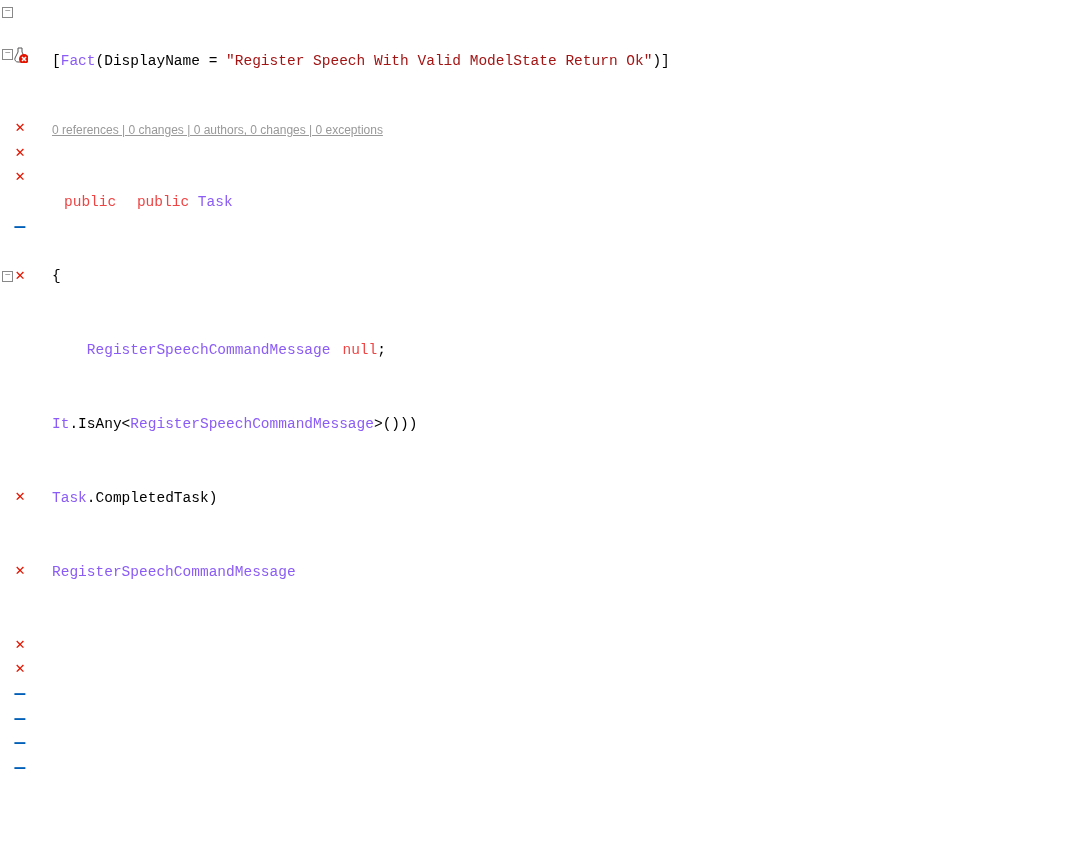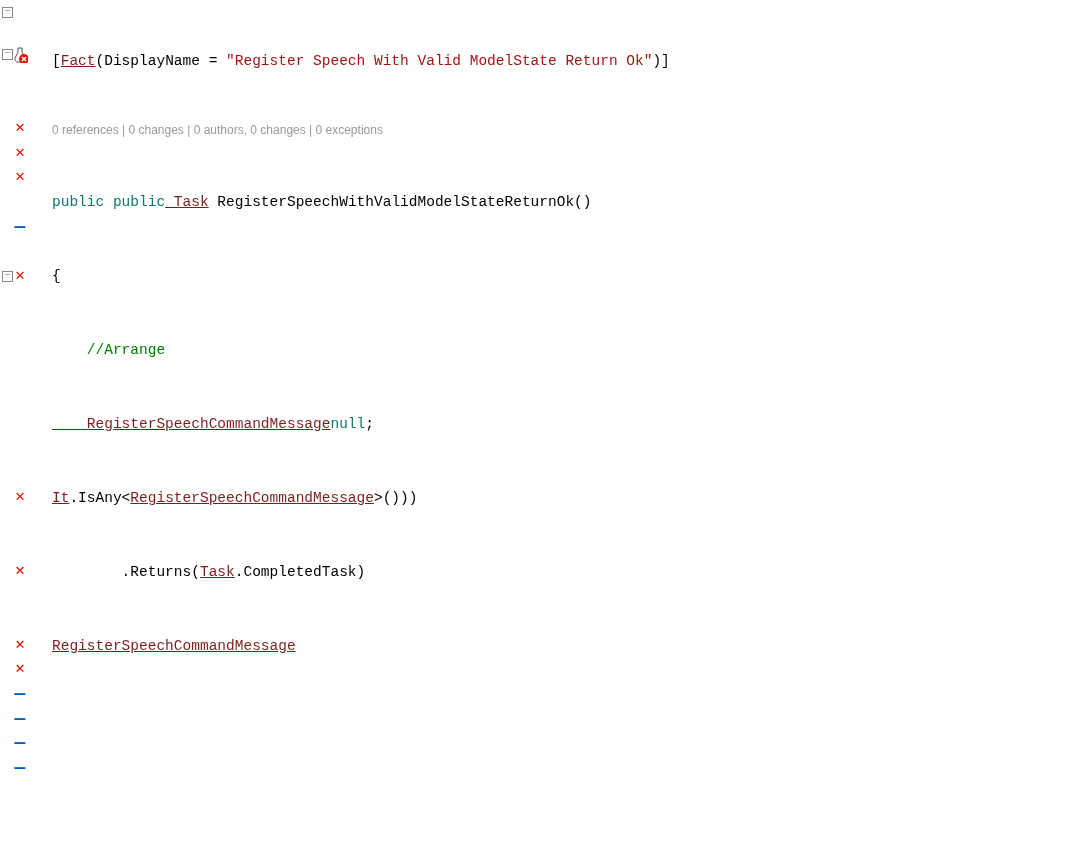--- a/index.html
+++ b/index.html
@@ -62,30 +62,31 @@
     padding: 0;
     flex: 1;
   }
   .codelens {
     font-family: "Segoe UI", Tahoma, sans-serif;
     font-size: 12px;
     color: #999;
     line-height: 1.3;
     padding-left: 12px;
     height: 18px;
+    text-decoration: underline;
   }
   .line {
     height: 24.6px;
     display: flex;
     align-items: center;
     padding-left: 12px;
   }
   .line span { white-space: pre; }
-  .kw { color: #0f766e; }
-  .type { color: #7f1d1d; text-decoration: underline; }
+  .kw { color: #ef4444; margin-left: 12px; }
+  .type { color: #8b5cf6; }
   .str { color: #a31515; }
   .comment { color: #008000; }
   .plain { color: #000; }
 </style>
 </head>
 <body>
 
 <div class="editor">
   <div class="gutter">
     <div class="gline">
@@ -157,26 +158,25 @@
       </div>
     <div class="gline">
         <span class="mark-dash">—</span>
       </div>
     <div class="gline"></div>
   </div>
 
   <div class="code">
     <div class="line"><span class="plain">[</span><span class="type">Fact</span><span class="plain">(DisplayName = </span><span class="str">"Register Speech With Valid ModelState Return Ok"</span><span class="plain">)]</span></div>
     <div class="codelens">0 references | 0 changes | 0 authors, 0 changes | 0 exceptions</div>
-    <div class="line"><span class="kw">public</span><span class="kw"> public</span><span class="type"> Task</span><span class="plain"> RegisterSpeechWithValidModelStateReturnOk()</span></div>
+    <div class="line"><span class="kw">public</span><span class="kw"> public</span><span class="type"> Task</span></div>
     <div class="line"><span class="plain">{</span></div>
-    <div class="line"><span class="comment">    //Arrange</span></div>
     <div class="line"><span class="type">    RegisterSpeechCommandMessage</span><span class="kw">null</span><span class="plain">;</span></div>
     <div class="line"><span class="type">It</span><span class="plain">.IsAny&lt;</span><span class="type">RegisterSpeechCommandMessage</span><span class="plain">&gt;()))</span></div>
-    <div class="line"><span class="plain">        .Returns(</span><span class="type">Task</span><span class="plain">.CompletedTask)</span></div>
+    <div class="line"><span class="type">Task</span><span class="plain">.CompletedTask)</span></div>
     <div class="line"><span class="type">RegisterSpeechCommandMessage</span></div>
     <div class="line"></div>
     
     
     
     
     
     
     
     

